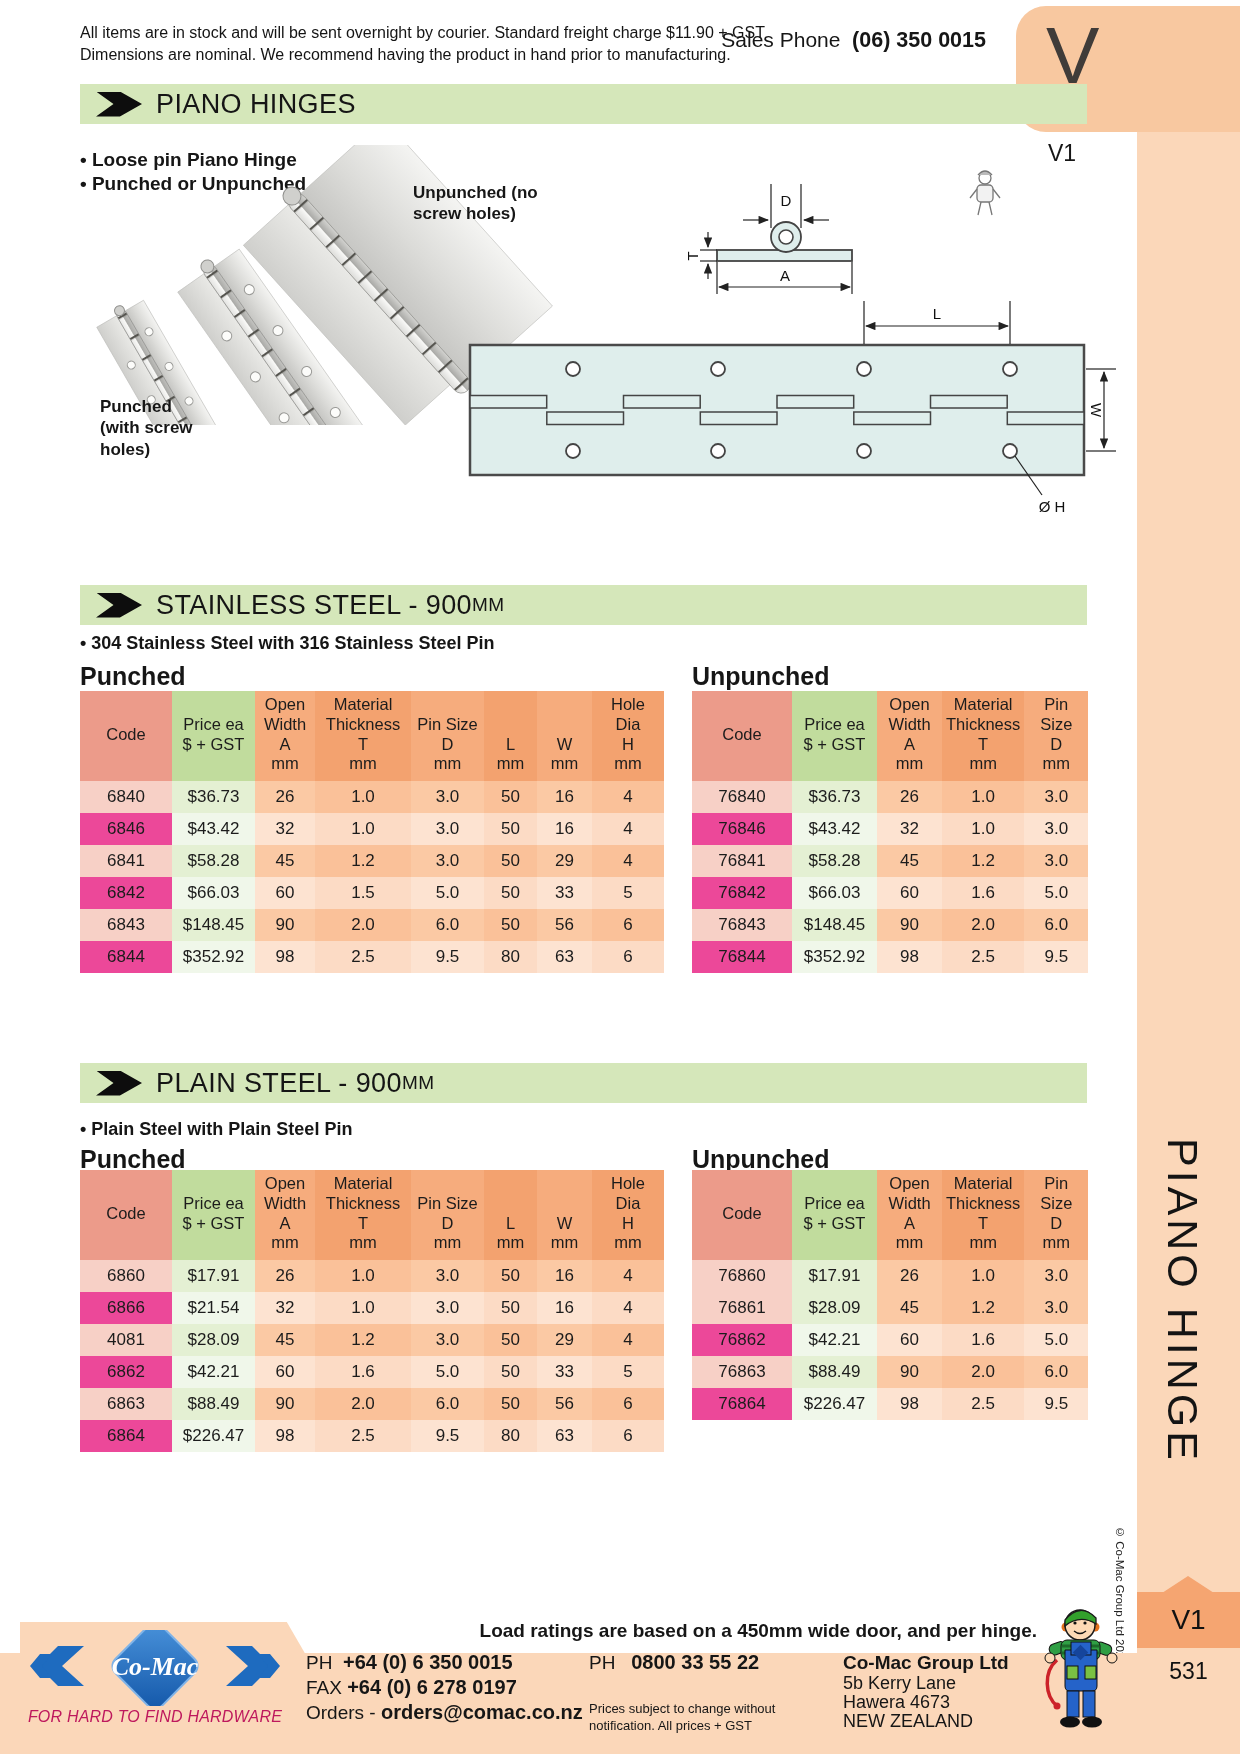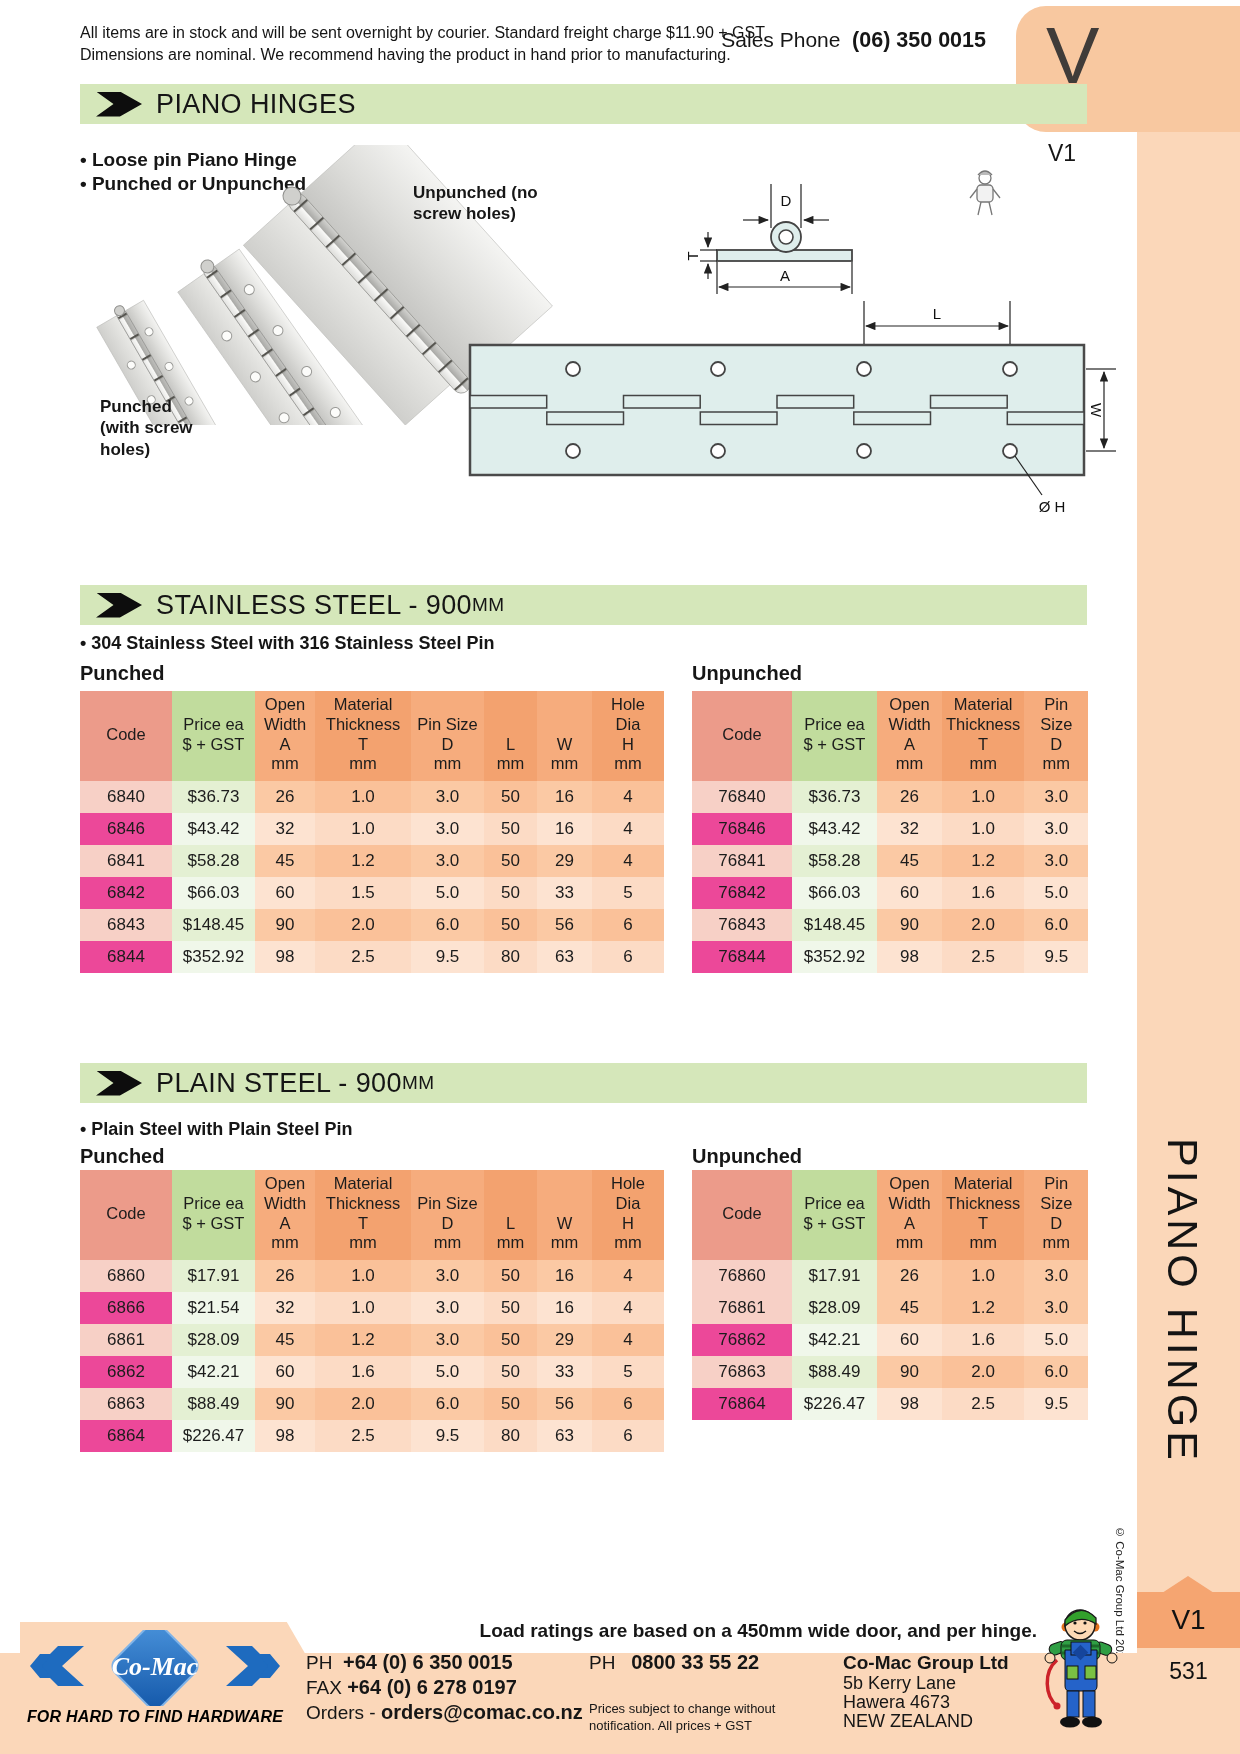--- a/index.html
+++ b/index.html
@@ -15,21 +15,21 @@
           font-size:27px;font-weight:500;letter-spacing:.4px;color:#151515;}
   .banner .arrow{display:inline-block;width:46px;height:25px;background:#0d0d0d;margin:0 14px 0 16px;
           clip-path:polygon(0 0,52% 0,100% 50%,52% 100%,0 100%,38% 50%);}
   .banner .unit{font-size:19px;letter-spacing:.5px;}
   
   .bullet{font-size:19px;font-weight:600;}
   .bullet:before{content:"• ";}
   .smallbullet{font-size:18px;font-weight:600;}
   .smallbullet:before{content:"• ";}
   .photo-label{font-size:17px;font-weight:600;line-height:1.25;}
-  .tbl-label{font-size:20px;font-weight:600;}
+  .tbl-label{font-size:25px;font-weight:600;}
   
   .price-table{border-collapse:collapse;table-layout:fixed;font-size:17px;color:#1c1c1c;}
   .price-table th{font-weight:400;font-size:16.5px;line-height:1.2;
       vertical-align:bottom;height:82px;box-sizing:border-box;padding:4px 4px 7px;}
   .price-table th.code,.price-table th.price{vertical-align:middle;}
   .price-table td{text-align:center;height:32px;padding:0;box-sizing:border-box;}
   th.code{background:#ec9b8a}  tr.odd td.code{background:#f7d0c6}  tr.even td.code{background:#ec4899}
   th.price{background:#c1dc9d} tr.odd td.price{background:#e4f0d3} tr.even td.price{background:#f0f7ea}
   th.o1{background:#f6ac7d}    tr.odd td.o1{background:#fbc9a4}    tr.even td.o1{background:#fde3d1}
   th.o2{background:#f3a26f}    tr.odd td.o2{background:#fac199}    tr.even td.o2{background:#fcdbc5}
@@ -49,22 +49,22 @@
   
   .foot-band{left:0;top:1653px;width:1137px;height:101px;background:#fbd7b9;}
   .logo-block{left:20px;top:1622px;width:290px;height:40px;background:#fbd7b9;
               clip-path:polygon(0 0,92% 0,100% 100%,0 100%);}
   .load-note{right:203px;top:1620px;font-size:19px;font-weight:700;}
   .foot-contact{font-size:19px;line-height:25px;}
   .foot-contact b{font-size:20px;font-weight:800;}
   .prices-note{font-size:13px;line-height:17px;font-weight:500;}
   .addr{font-size:18px;line-height:19px;}
   .addr .co{font-size:19px;font-weight:800;line-height:22px;}
-  .tagline{left:24px;top:1708px;width:262px;text-align:center;font-style:italic;font-weight:700;
-           font-size:16px;letter-spacing:.2px;color:#000000;}
+  .tagline{left:24px;top:1708px;width:262px;text-align:center;font-style:italic;font-weight:400;
+           font-size:16px;letter-spacing:.2px;color:#be185d;}
 </style>
 </head>
 <body>
 
 <div id="page">
 
   <div class="abs rail-strip"></div>
   <div class="abs top-tab">
     <span class="letter">V</span>
   </div>
@@ -440,21 +440,21 @@
             <td class="code">6866</td>
             <td class="price">$21.54</td>
             <td class="o1">32</td>
             <td class="o2">1.0</td>
             <td class="o1">3.0</td>
             <td class="o2">50</td>
             <td class="o1">16</td>
             <td class="o2">4</td>
           </tr>
           <tr class="odd">
-            <td class="code">6861</td>
+            <td class="code">4081</td>
             <td class="price">$28.09</td>
             <td class="o1">45</td>
             <td class="o2">1.2</td>
             <td class="o1">3.0</td>
             <td class="o2">50</td>
             <td class="o1">29</td>
             <td class="o2">4</td>
           </tr>
           <tr class="even">
             <td class="code">6862</td>

